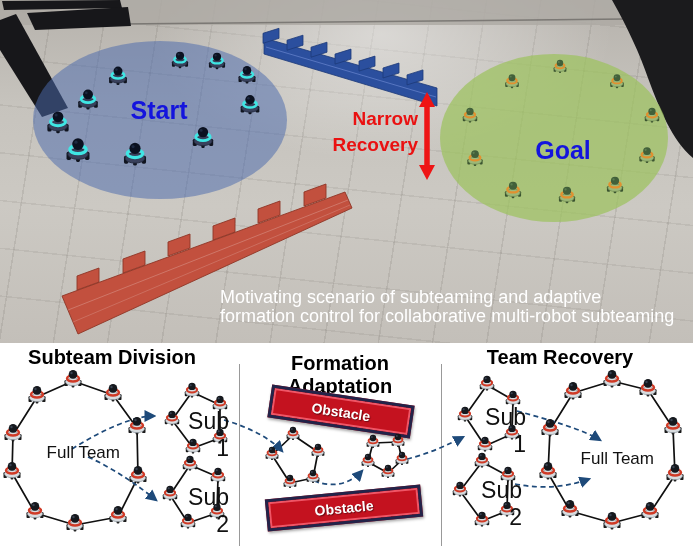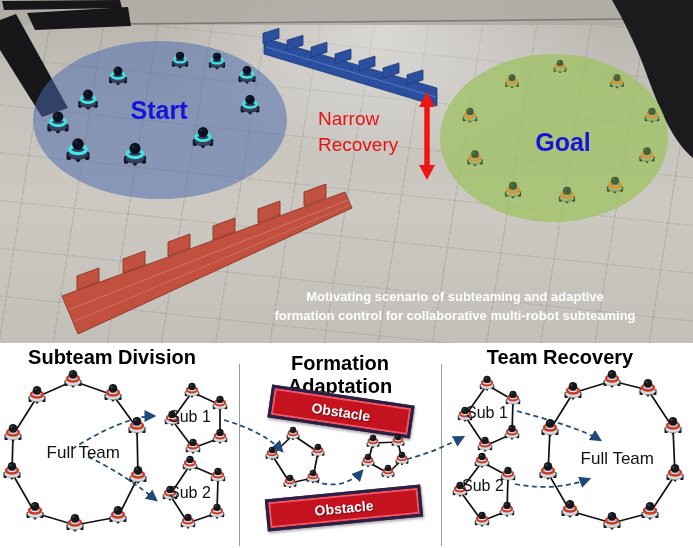--- a/index.html
+++ b/index.html
@@ -8,29 +8,29 @@
   
   .photo{position:absolute;left:0;top:0;width:693px;height:343px;overflow:hidden;
     background:
       radial-gradient(ellipse 330px 180px at 55% 10%, rgba(255,255,255,0.45), rgba(255,255,255,0) 70%),
       repeating-linear-gradient(99deg, rgba(104,99,92,0) 0 52px, rgba(104,99,92,0.16) 52px 53.5px),
       repeating-linear-gradient(6deg, rgba(104,99,92,0) 0 46px, rgba(104,99,92,0.12) 46px 47.5px),
       linear-gradient(180deg,#b6b2ac 0%,#c6c3bd 30%,#ccc9c3 60%,#c3bfb9 100%);}
   .photo svg{position:absolute;left:0;top:0;}
   .lbl{position:absolute;pointer-events:none;}
   .start-goal{font-size:25px;font-weight:bold;color:#1414dd;text-align:center;}
-  .corridor{font-size:19px;font-weight:normal;color:#ea1111;text-align:left;line-height:26px;}
-  .caption{font-size:13px;font-weight:700;color:#ffffff;text-align:center;line-height:18.5px;}
+  .corridor{font-size:19px;font-weight:bold;color:#ea1111;text-align:right;line-height:26px;}
+  .caption{font-size:18px;font-weight:400;color:#ffffff;text-align:left;line-height:18.5px;}
   
   .panels{position:absolute;left:0;top:343px;width:693px;height:205px;background:#fff;}
   .heading{position:absolute;font-size:20px;font-weight:bold;color:#000;text-align:center;}
   .divider{position:absolute;width:1px;background:#999;}
   .dg{position:absolute;left:0;top:0;}
   .teamlbl{position:absolute;font-size:17px;color:#111;text-align:right;}
-  .sublbl{position:absolute;font-size:16px;color:#111;text-align:left;}
+  .sublbl{position:absolute;font-size:23px;color:#111;text-align:right;}
   .obstacle{position:absolute;display:flex;align-items:center;justify-content:center;
     background:#c4121f;border:3px solid #232349;
     box-shadow:inset 0 0 0 2px #ef5666, 1px 2px 3px rgba(0,0,0,0.35);
     color:#fff;font-size:14px;font-weight:bold;text-shadow:1px 1px 1px rgba(0,0,0,0.45);}
   .ring{fill:none;stroke:#101010;stroke-width:1.7;stroke-linejoin:round;}
   .darrow{fill:none;stroke:#1e4a7a;stroke-width:1.7;stroke-dasharray:5 3.5;}
 </style>
 </head>
 <body>
 
@@ -132,21 +132,21 @@
         </g>
 
       <g fill="#ee1515">
         <line x1="427" y1="103" x2="427" y2="169" stroke="#ee1515" stroke-width="5.5"></line>
         <polygon points="427,92 419,107 435,107"></polygon>
         <polygon points="427,180 419,165 435,165"></polygon>
       </g>
     </svg>
 
     <div class="lbl start-goal" style="left:119px;top:96px;width:80px;">Start</div>
-    <div class="lbl start-goal" style="left:523px;top:128px;width:80px;">Goal</div>
+    <div class="lbl start-goal" style="left:523px;top:136px;width:80px;">Goal</div>
     <div class="lbl corridor" style="left:318px;top:106px;width:100px;">
       <div>Narrow</div>
       <div>Recovery</div>
     </div>
     <div class="lbl caption" style="right:3px;top:288px;width:470px;">
       <div>Motivating scenario of subteaming and adaptive</div>
       <div>formation control for collaborative multi-robot subteaming</div>
     </div>
   </div>
 

